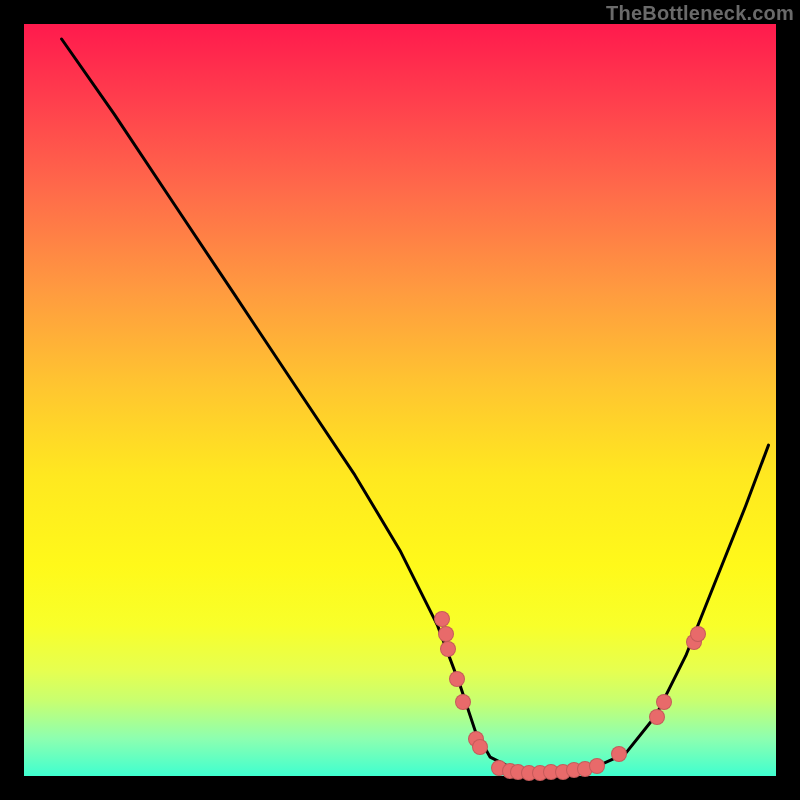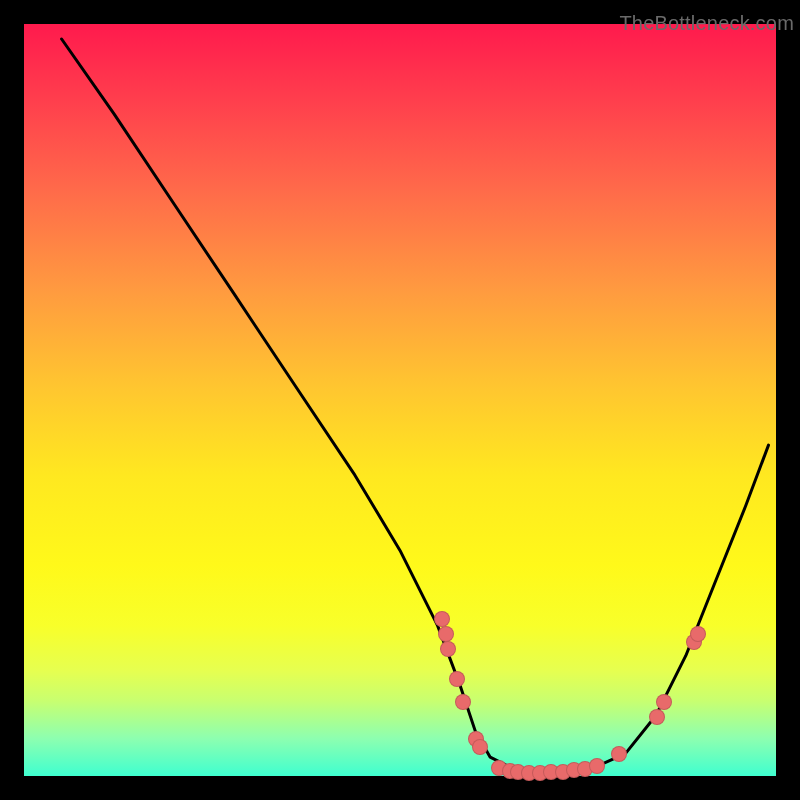--- a/index.html
+++ b/index.html
@@ -50,25 +50,25 @@
     height: 14px;
     margin-left: -7px;
     margin-top: -7px;
     border-radius: 50%;
     background: #e86a6a;
     border: 1px solid rgba(0,0,0,0.15);
     pointer-events: none;
   }
   .watermark {
     position: absolute;
-    top: 12px;
+    top: 2px;
     right: 6px;
     font-family: Arial, Helvetica, sans-serif;
     font-size: 20px;
-    font-weight: 400;
+    font-weight: 700;
     color: #6a6a6a;
     letter-spacing: 0.2px;
   }
 </style>
 </head>
 <body>
 
 <div class="chart-container">
   <div class="plot-area">
     <svg class="curve" viewBox="0 0 752 752" preserveAspectRatio="none">

